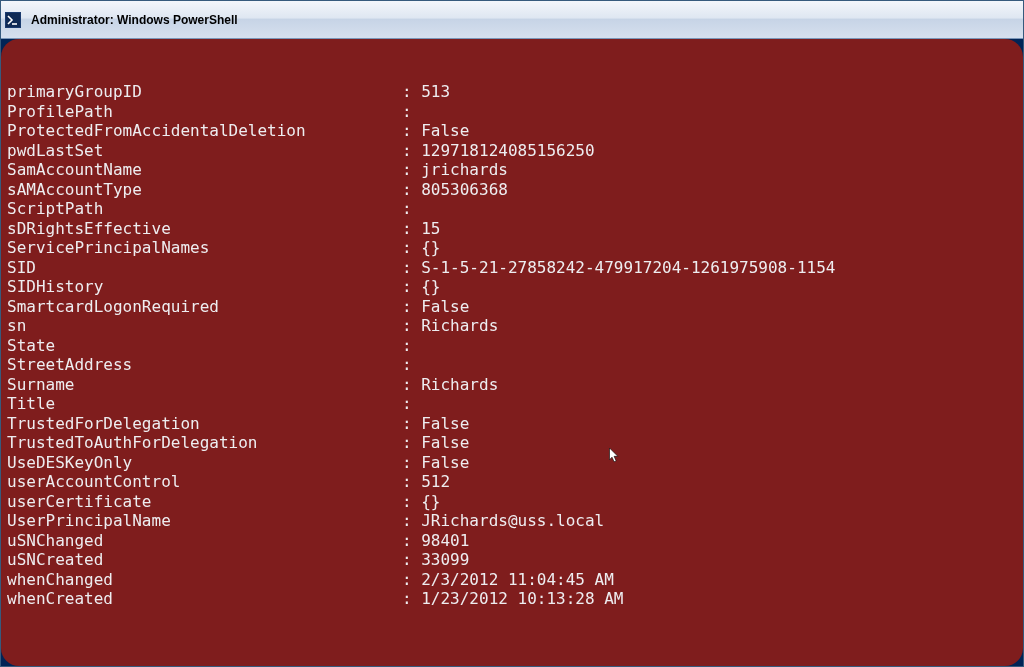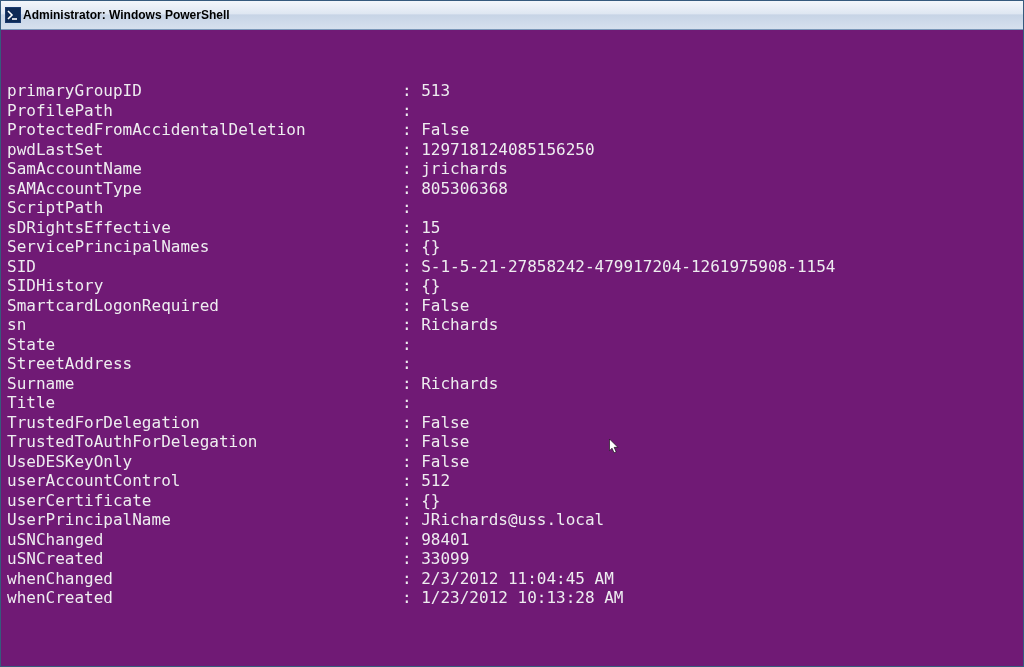--- a/index.html
+++ b/index.html
@@ -18,27 +18,27 @@
       position: relative;
     }
     .window {
       width: 100%;
       height: 100%;
       border: 1px solid #365a7d;
       display: flex;
       flex-direction: column;
     }
     .titlebar {
-      height: 29px;
+      height: 38px;
       background: linear-gradient(to bottom, #f3f6fb 0%, #dfe7f2 45%, #c7d4e6 50%, #d6e0ee 100%);
       border-bottom: 1px solid #7a96b8;
       display: flex;
       align-items: center;
       padding: 0 4px;
-      gap: 2px;
+      gap: 10px;
       user-select: none;
     }
     .titlebar-icon {
       width: 16px;
       height: 16px;
       display: flex;
       align-items: center;
       justify-content: center;
     }
     .titlebar-icon svg {
@@ -46,26 +46,27 @@
       height: 16px;
     }
     .titlebar-text {
       color: #000;
       font-family: 'Segoe UI', Tahoma, sans-serif;
       font-size: 12px;
       font-weight: bold;
     }
     .terminal {
       flex: 1;
-      background: #701a75;
-      padding: 12px 6px;
+      background: #7f1d1d;
+      padding: 4px 6px;
       line-height: 1.22;
       white-space: pre;
       overflow: hidden;
       position: relative;
+      border-radius: 18px;
     }
     .line {
       display: flex;
     }
     .key {
       width: 41ch;
       flex: 0 0 auto;
     }
     .sep {
       width: 2ch;

